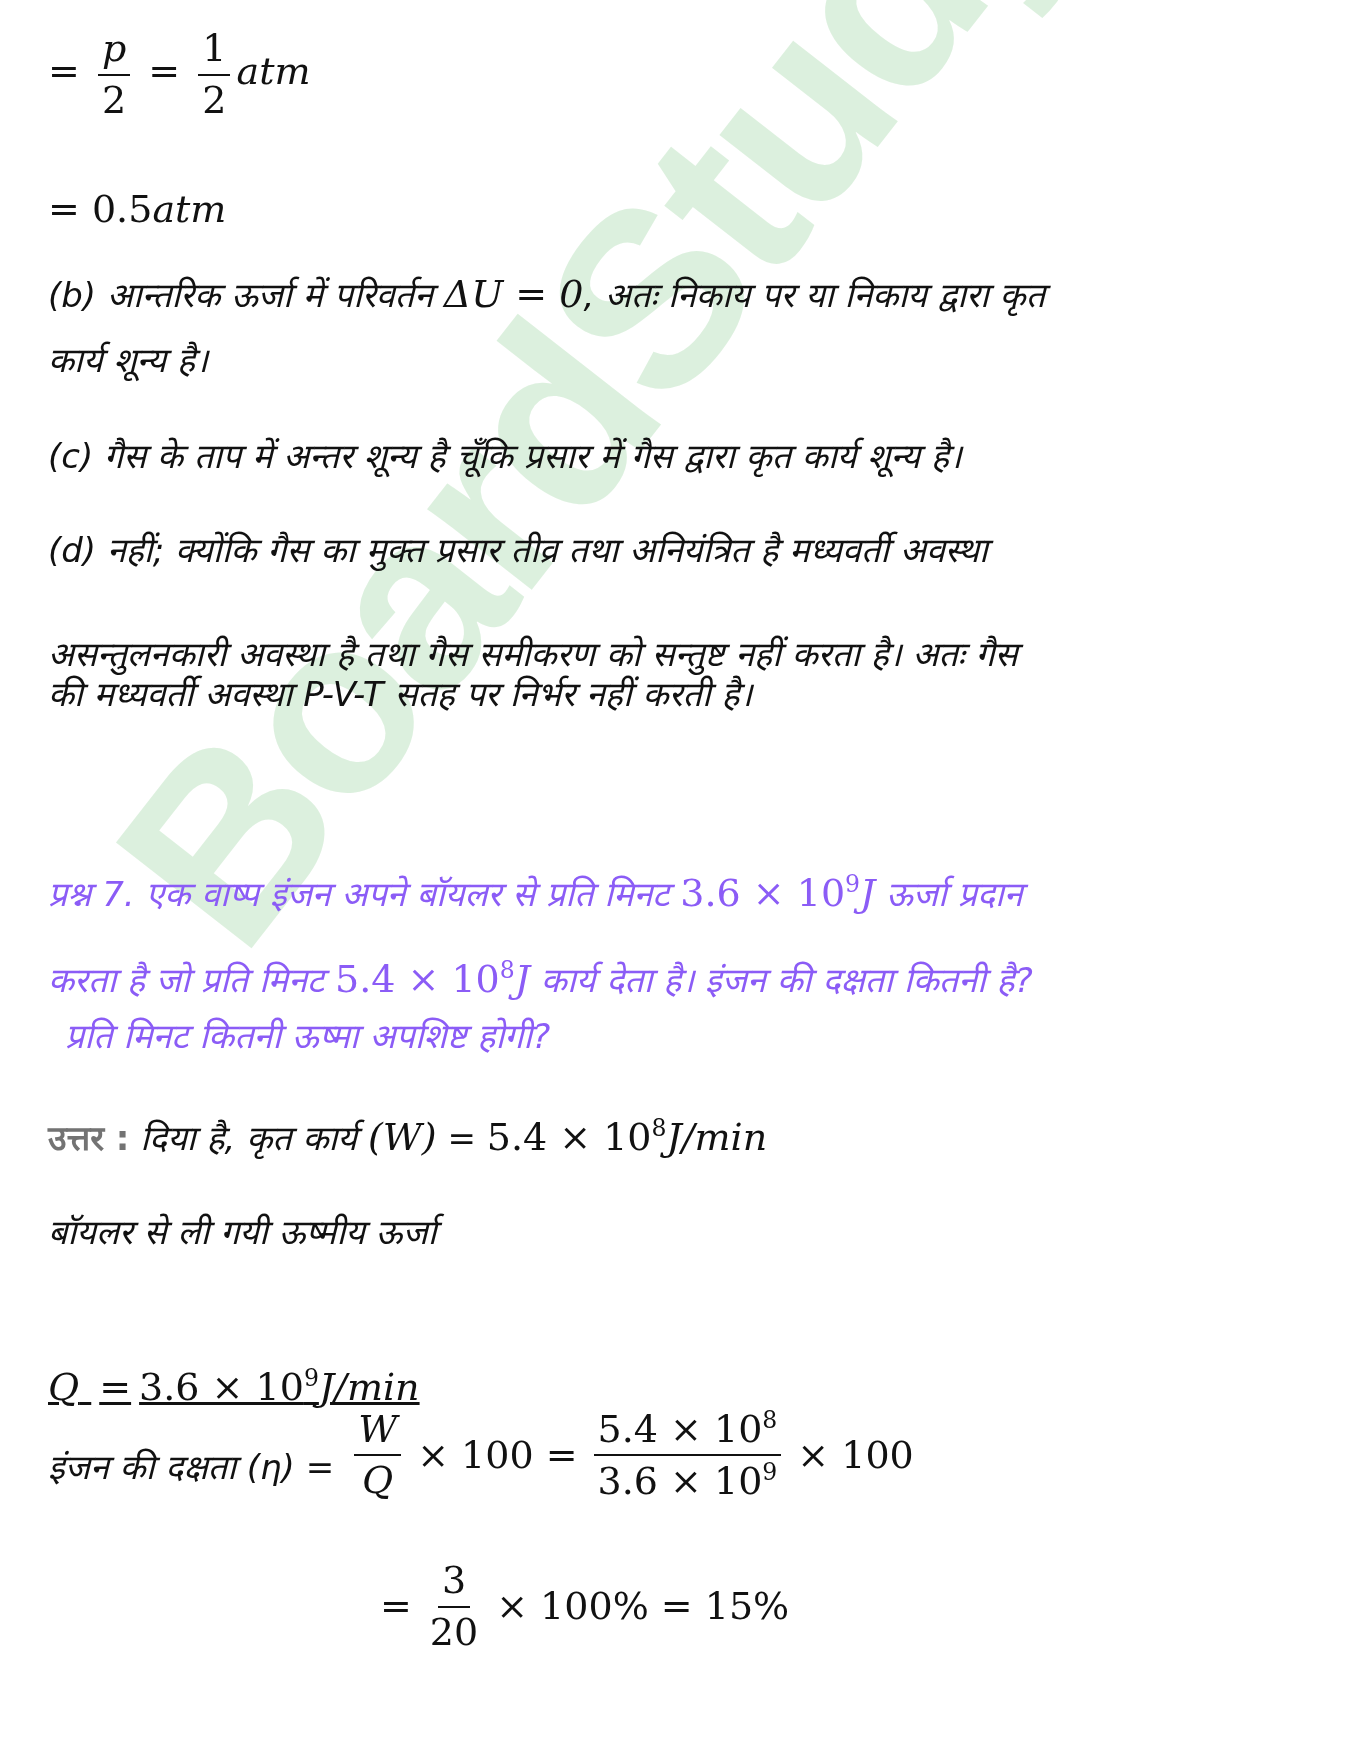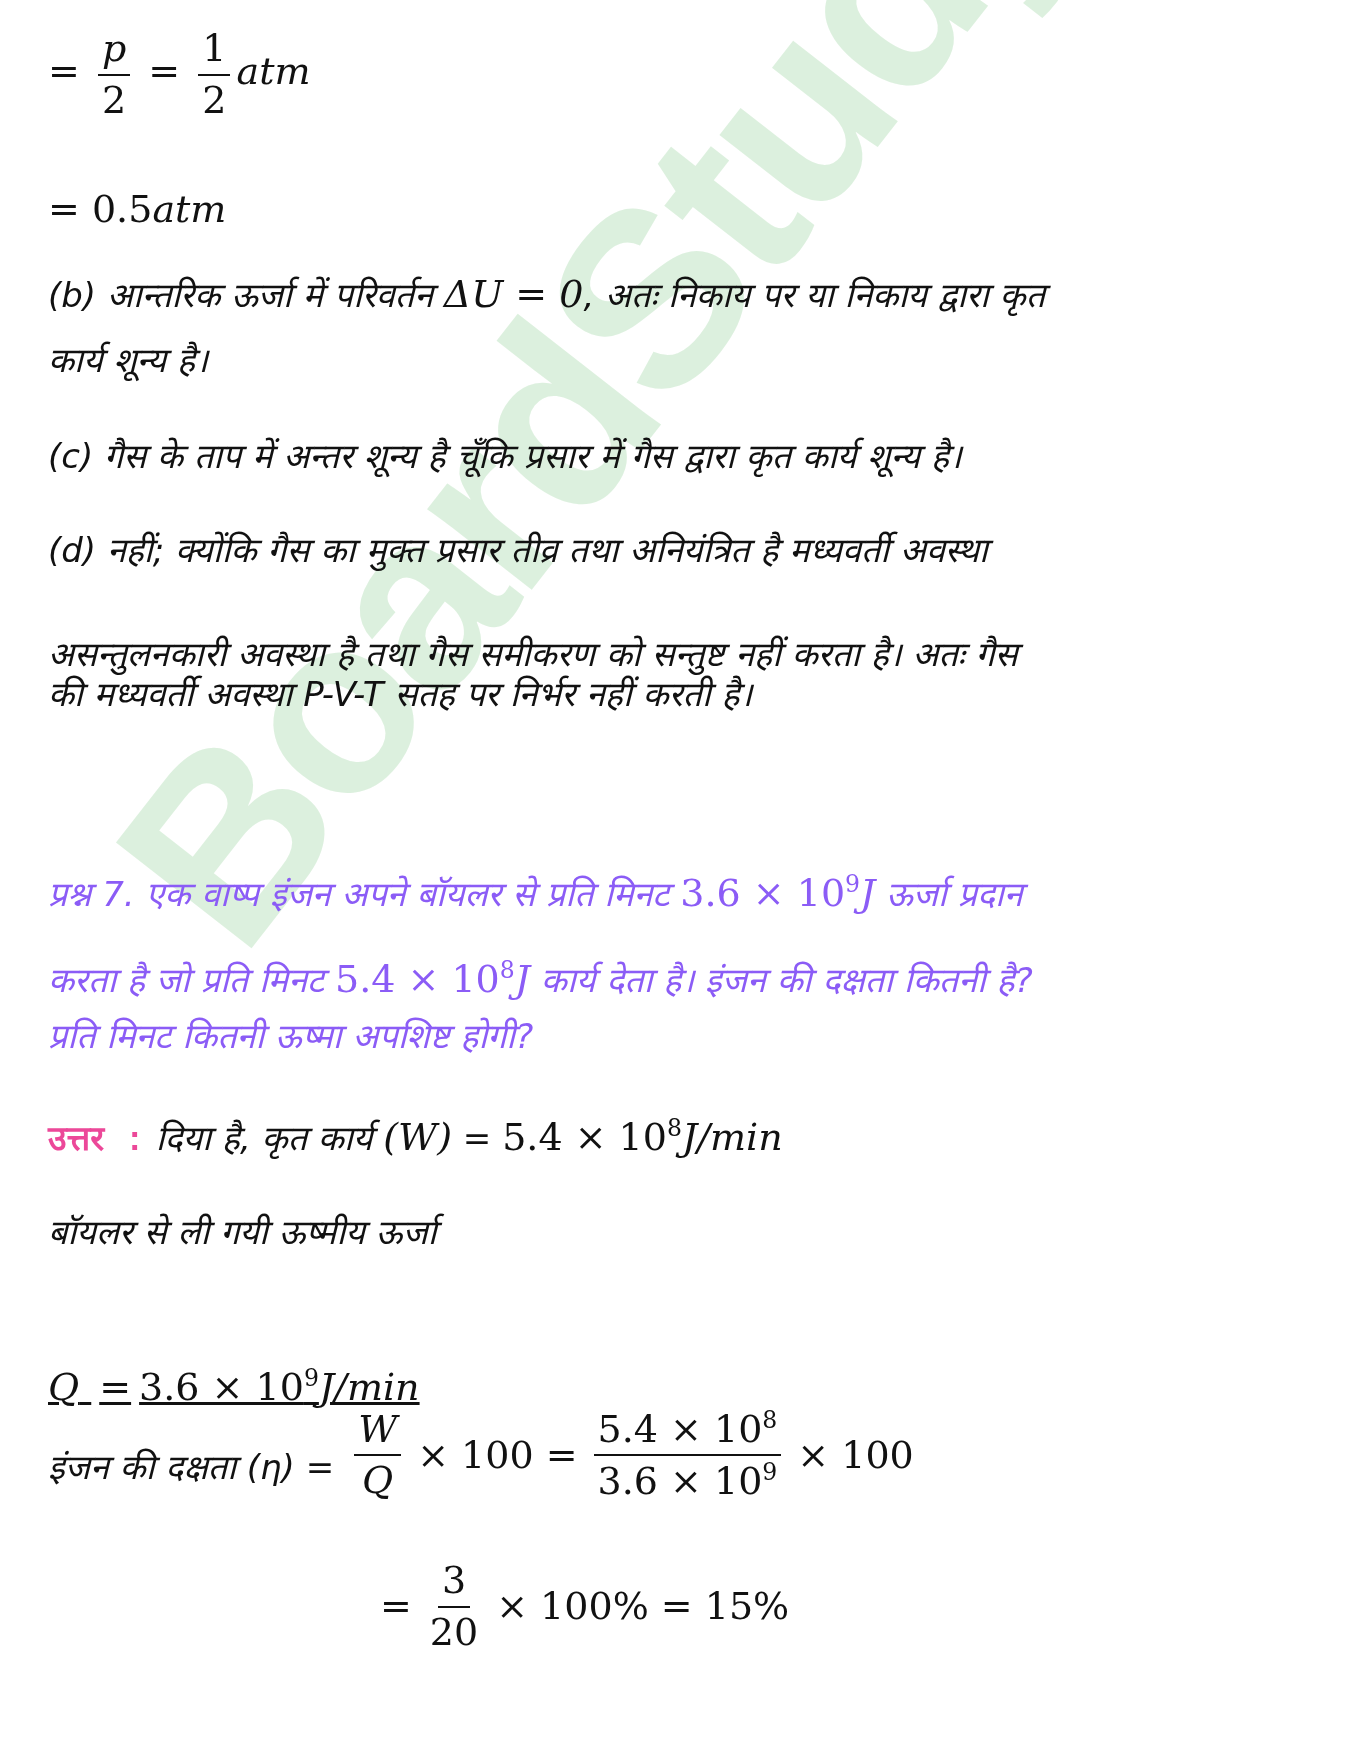--- a/index.html
+++ b/index.html
@@ -23,21 +23,21 @@
   .math {
     font-family: "DejaVu Serif", "Liberation Serif", serif; font-style: normal;
     font-size: 38px;
   }
   .mi { font-style: italic; }
   .frac { display: inline-flex; flex-direction: column; align-items: center; vertical-align: middle; margin: 0 6px; }
   .frac .num { padding: 0 4px 4px 4px; border-bottom: 2px solid #111; line-height: 1.1; }
   .frac .den { padding: 4px 4px 0 4px; line-height: 1.1; }
   sup { font-size: 0.62em; }
   .red { color: #8b5cf6; }
-  .green { color: #ec4899; font-style: normal; font-weight: 700; font-family: Liberation Mono, monospace; }
+  .green { color: #737373; font-style: normal; font-weight: 700; }
   .opsp { margin: 0 8px; }
 </style>
 </head>
 <body>
 
 <div class="watermark">BoardStudy</div>
 
 <div class="content">
 
   <div class="line math" style="top:28px;">
@@ -73,21 +73,21 @@
   <div class="line red" style="top:870px;">
     <span>प्रश्न 7. एक वाष्प इंजन अपने बॉयलर से प्रति मिनट</span>
     <span class="math"><span>3.6 × 10</span><sup>9</sup><span class="mi">J</span></span>
     <span>ऊर्जा प्रदान</span>
   </div>
   <div class="line red" style="top:956px;">
     <span>करता है जो प्रति मिनट</span>
     <span class="math"><span>5.4 × 10</span><sup>8</sup><span class="mi">J</span></span>
     <span>कार्य देता है। इंजन की दक्षता कितनी है?</span>
   </div>
-  <div class="line red" style="top:1016px;">प्रति मिनट कितनी ऊष्मा अपशिष्ट होगी?</div>
+  <div class="line red" style="top:1016px;margin-left:17px;">प्रति मिनट कितनी ऊष्मा अपशिष्ट होगी?</div>
 
   <div class="line" style="top:1114px;">
     <span class="green">उत्तर :</span>
     <span>दिया है, कृत कार्य</span>
     <span class="math mi">(W)</span>
     <span>=</span>
     <span class="math"><span>5.4 × 10</span><sup>8</sup><span class="mi">J/min</span></span>
   </div>
 
   <div class="line" style="top:1212px;">बॉयलर से ली गयी ऊष्मीय ऊर्जा</div>

